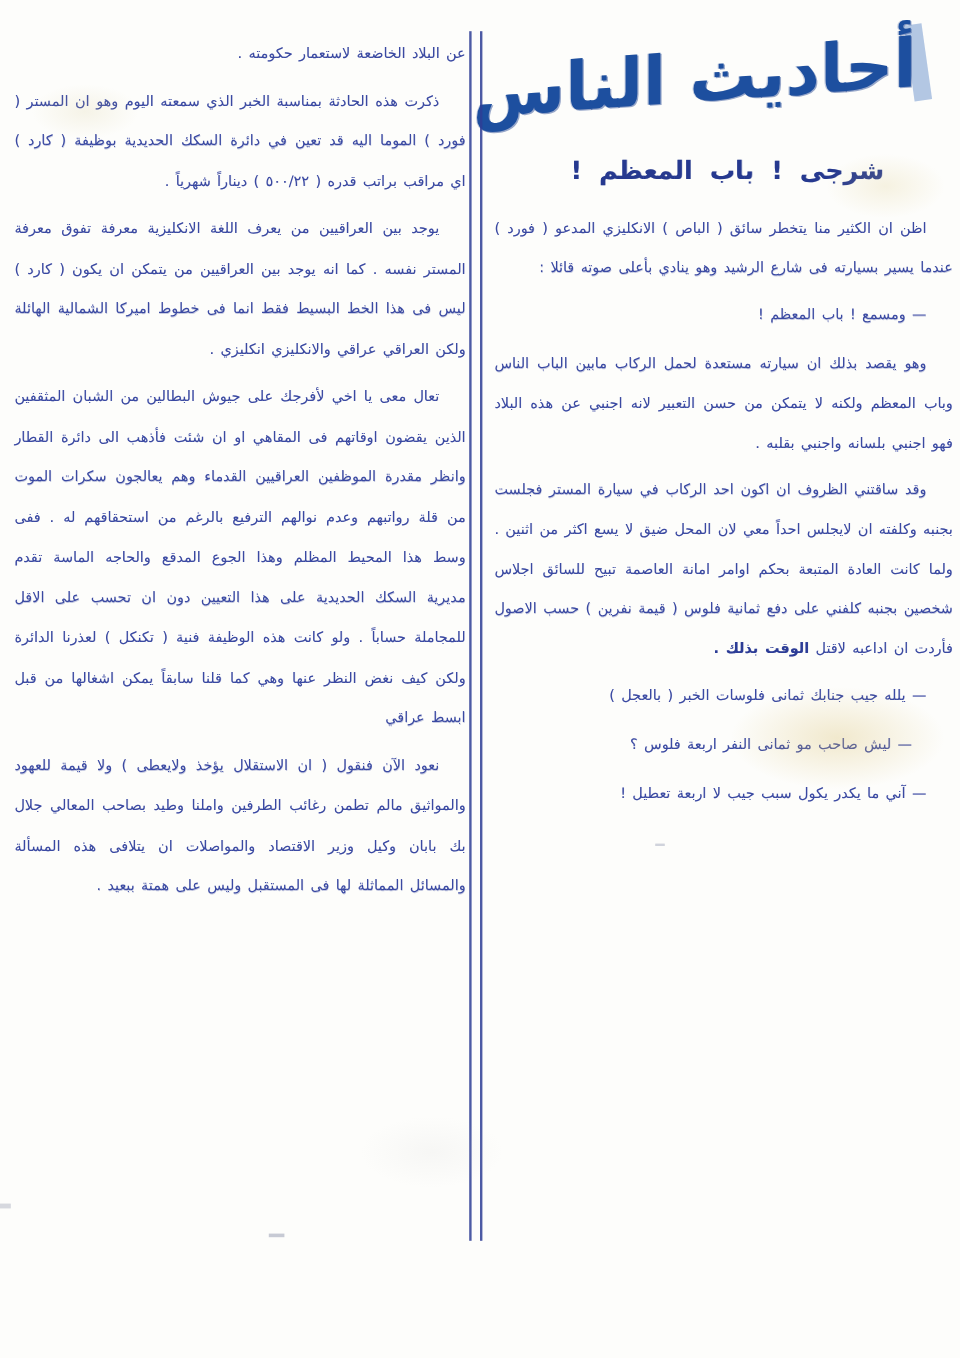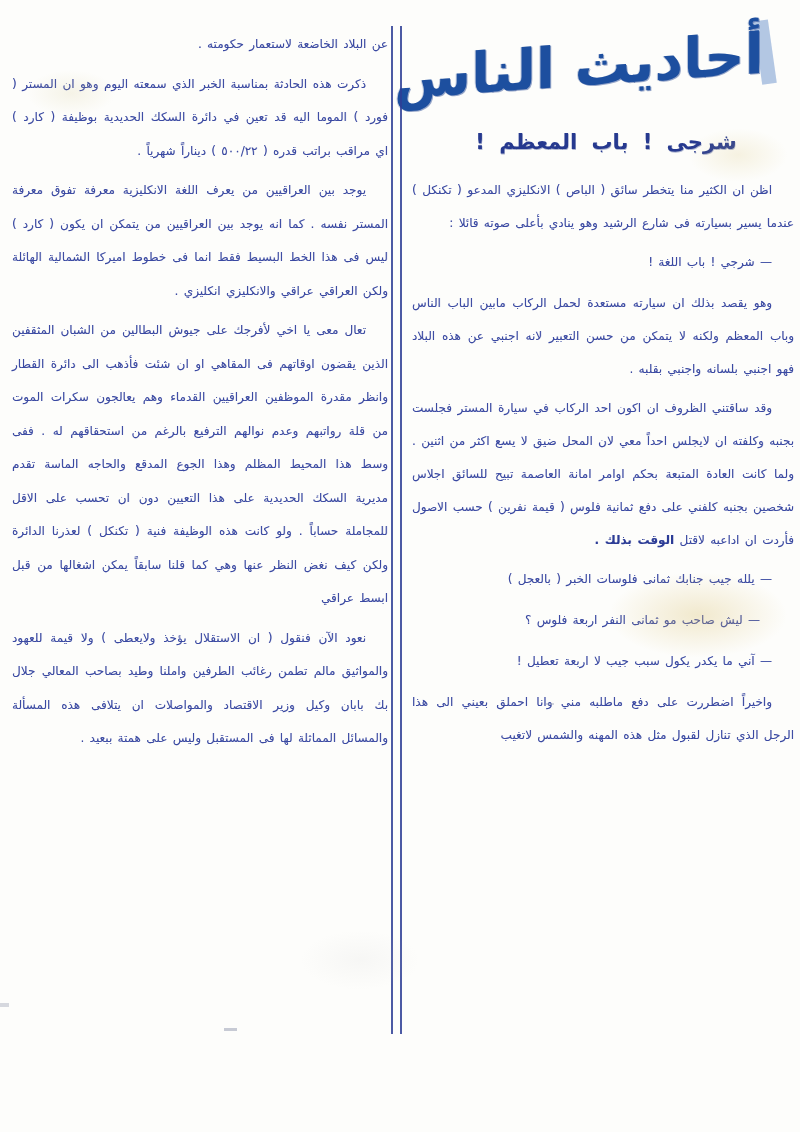--- a/index.html
+++ b/index.html
@@ -101,35 +101,34 @@
 
   <div class="col-right">
 
     <div class="masthead">
       <span class="faded-letter">ا</span>
       <h1 class="title">أحاديث الناس</h1>
     </div>
 
     <h2 class="headline">شرجى !  باب المعظم !</h2>
 
-    <p class="lead">اظن ان الكثير منا يتخطر سائق ( الباص ) الانكليزي المدعو ( تكنكل ) عندما يسير بسيارته فى شارع الرشيد وهو ينادي بأعلى صوته قائلا :</p>
+    <p class="lead">اظن ان الكثير منا يتخطر سائق ( الباص ) الانكليزي المدعو ( فورد ) عندما يسير بسيارته فى شارع الرشيد وهو ينادي بأعلى صوته قائلا :</p>
 
-    <p class="dialogue">— شرجي ! باب اللغة !</p>
+    <p class="dialogue">— ومسمع ! باب المعظم !</p>
 
     <p class="lead">وهو يقصد بذلك ان سيارته مستعدة لحمل الركاب مابين الباب الناس وباب المعظم ولكنه لا يتمكن من حسن التعبير لانه اجنبي عن هذه البلاد فهو اجنبي بلسانه واجنبي بقلبه .</p>
 
     <p class="lead"><span>وقد ساقتني الظروف ان اكون احد الركاب في سيارة المستر فجلست بجنبه وكلفته ان لايجلس احداً معي لان المحل ضيق لا يسع اكثر من اثنين . ولما كانت العادة المتبعة بحكم اوامر امانة العاصمة تبيح للسائق اجلاس شخصين بجنبه كلفني على دفع ثمانية فلوس ( قيمة نفرين ) حسب الاصول فأردت ان اداعبه لاقتل</span> <span class="bold-tail">الوقت بذلك .</span></p>
 
     <p class="dialogue">— يلله جيب جنابك ثمانى فلوسات الخبر ( بالعجل )</p>
 
     <p class="dialogue indent2">— ليش صاحب مو ثمانى النفر اربعة فلوس ؟</p>
 
     <p class="dialogue">— آني ما يكدر يكول سبب جيب  لا اربعة تعطيل !</p>
 
-    <p class="lead">واخيراً اضطررت على دفع ماطلبه مني وانا احملق بعيني الى هذا الرجل الذي تنازل لقبول مثل هذه المهنه والشمس لاتغيب</p>
   </div>
 
   <div class="divider"></div>
 
   <div class="col-left">
     <p class="noindent">عن البلاد الخاضعة لاستعمار حكومته .</p>
     <p class="lead">ذكرت هذه الحادثة بمناسبة الخبر الذي سمعته اليوم وهو ان المستر ( فورد ) الموما اليه قد تعين في دائرة السكك الحديدية بوظيفة ( كارد ) اي مراقب براتب قدره ( ٥٠٠/٢٢ ) ديناراً شهرياً .</p>
     <p class="lead">يوجد بين العراقيين من يعرف اللغة الانكليزية معرفة تفوق معرفة المستر نفسه . كما انه يوجد بين العراقيين من يتمكن ان يكون ( كارد ) ليس فى هذا الخط البسيط فقط انما فى خطوط اميركا الشمالية الهائلة ولكن العراقي عراقي والانكليزي انكليزي .</p>
     <p class="lead">تعال معى يا اخي لأفرجك على جيوش البطالين من الشبان المثقفين الذين يقضون اوقاتهم فى المقاهي او ان شئت فأذهب الى دائرة القطار وانظر مقدرة الموظفين العراقيين القدماء وهم يعالجون سكرات الموت من قلة رواتبهم وعدم نوالهم الترفيع بالرغم من استحقاقهم له . ففى وسط هذا المحيط المظلم وهذا الجوع المدقع والحاجه الماسة تقدم مديرية السكك الحديدية على هذا التعيين دون ان تحسب على الاقل للمجاملة حساباً . ولو كانت هذه الوظيفة فنية ( تكنكل ) لعذرنا الدائرة ولكن كيف نغض النظر عنها وهي كما قلنا سابقاً يمكن اشغالها من قبل ابسط عراقي</p>
     <p class="lead">نعود الآن فنقول ( ان الاستقلال يؤخذ ولايعطى ) ولا قيمة للعهود والمواثيق مالم تطمن رغائب الطرفين واملنا وطيد بصاحب المعالي جلال بك بابان وكيل وزير الاقتصاد والمواصلات ان يتلافى هذه المسألة والمسائل المماثلة لها فى المستقبل وليس على همتة ببعيد .</p>

